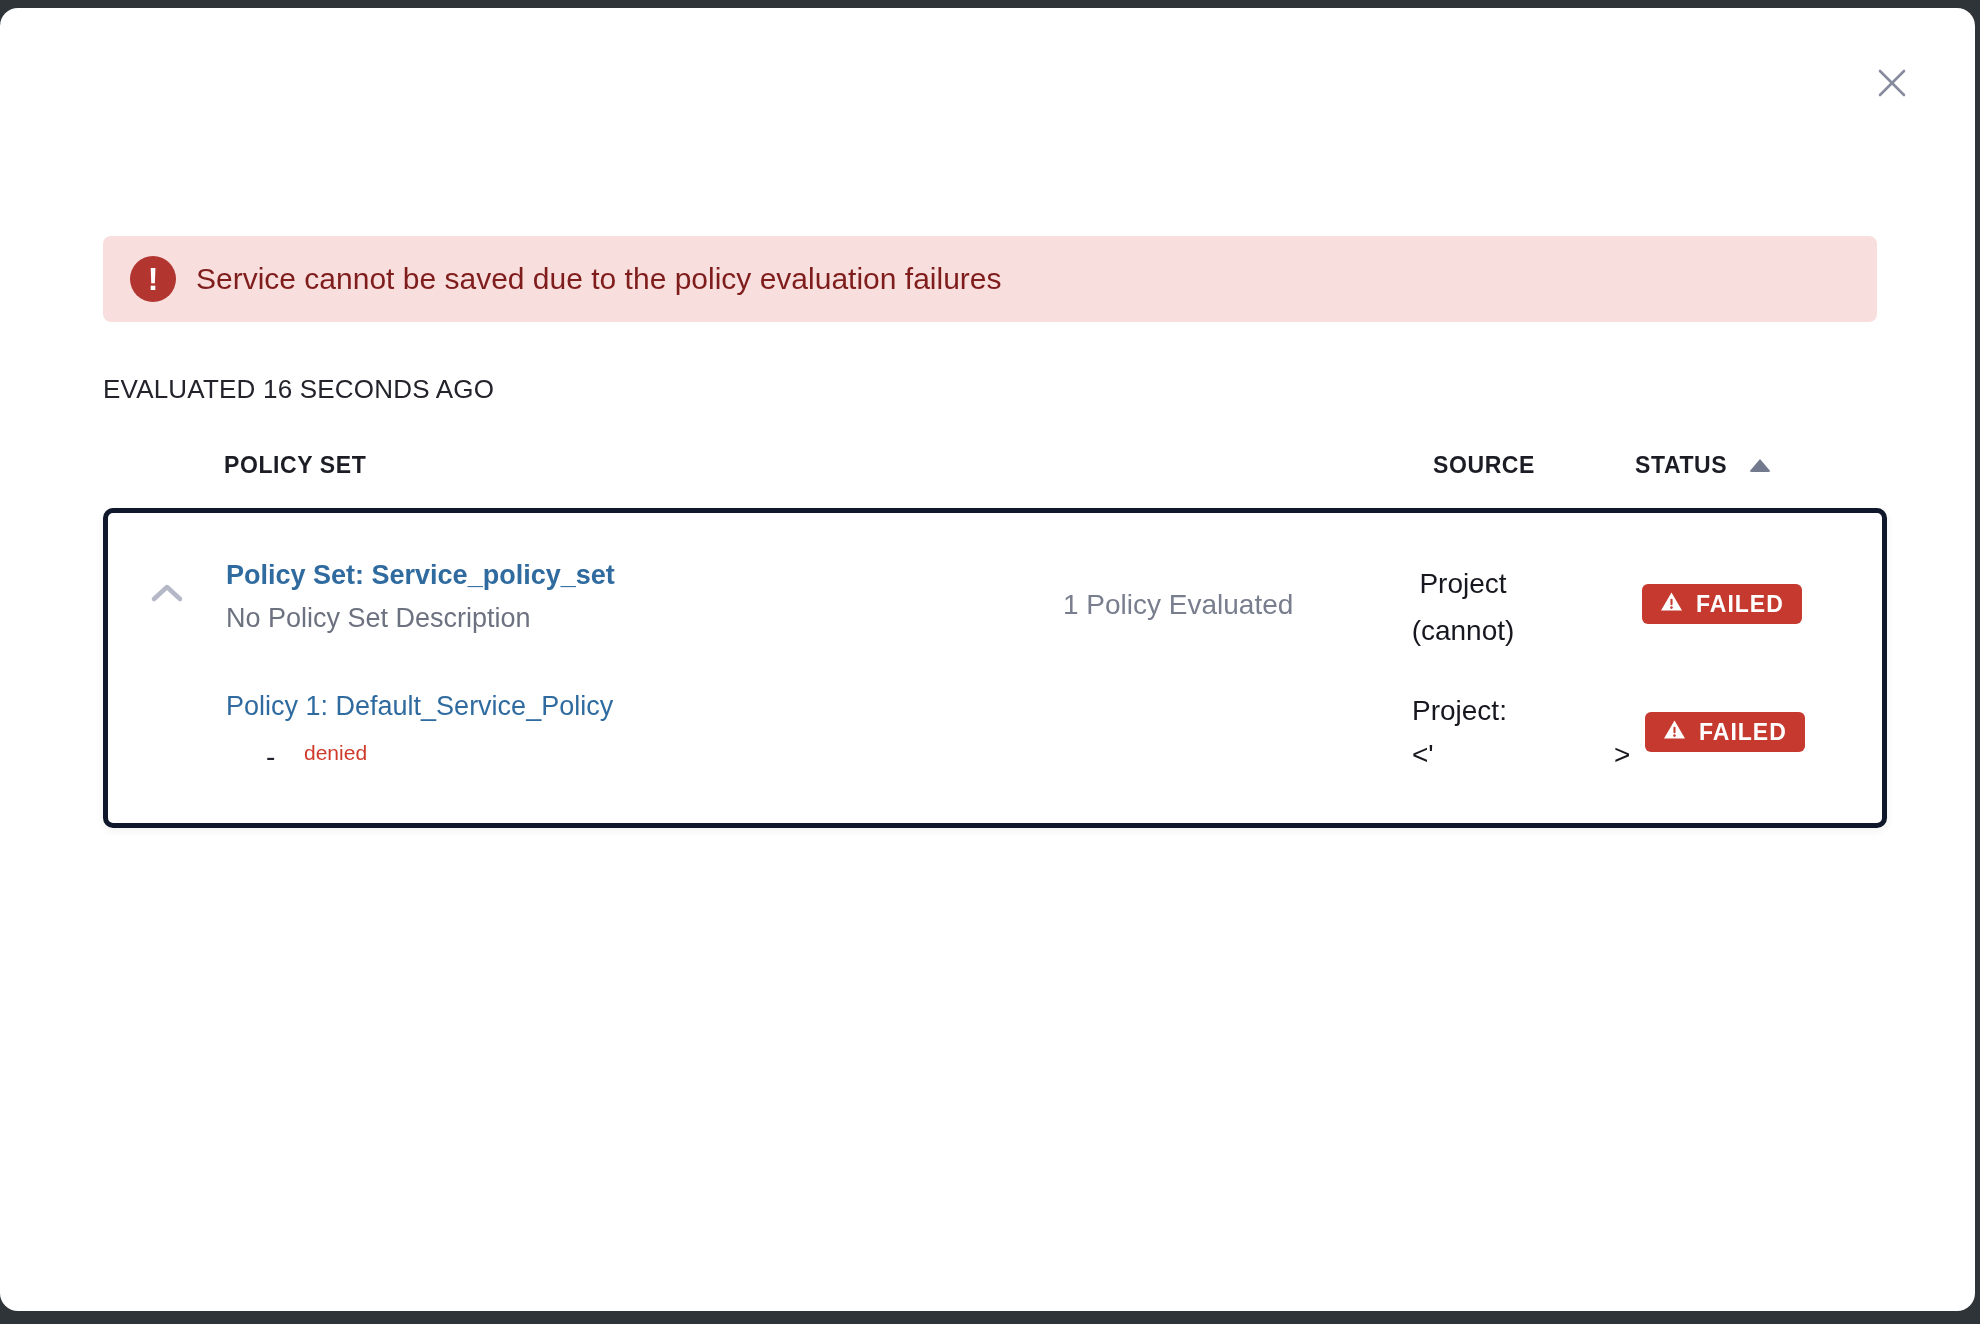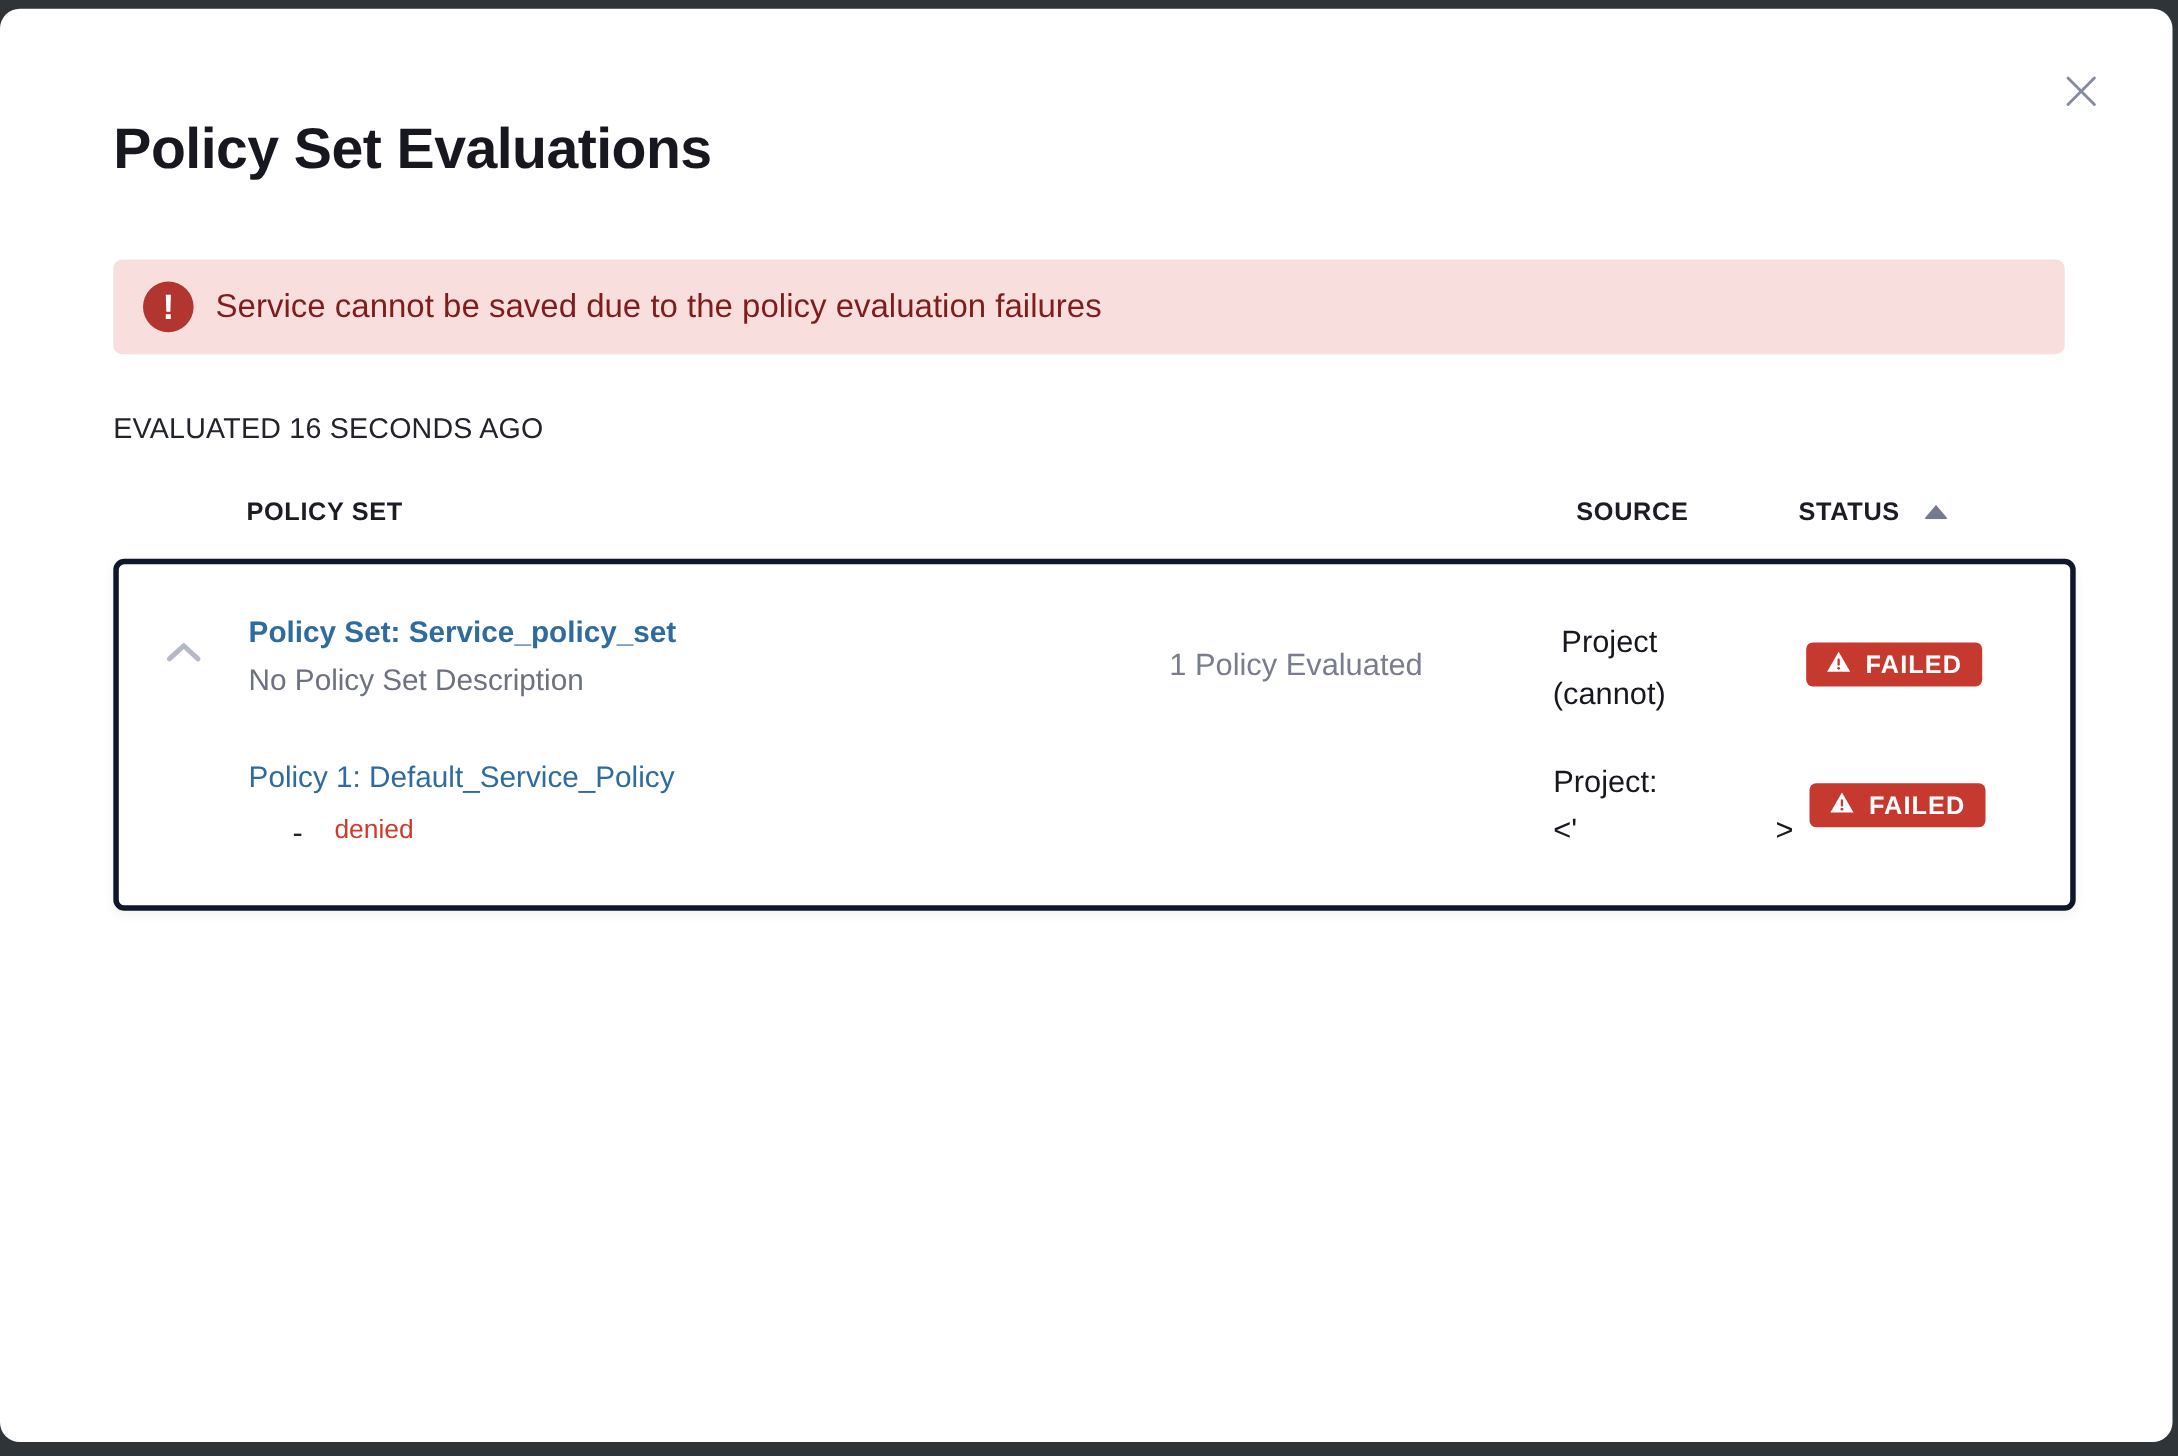--- a/index.html
+++ b/index.html
@@ -87,21 +87,21 @@
   .pol-name{
     position:absolute;left:118px;top:178px;
     font-size:27px;font-weight:400;
   }
   .pol-dash{
     position:absolute;left:158px;top:228px;
     font-size:28px;color:#22252d;
   }
   .pol-denied{
     position:absolute;left:196px;top:228px;
-    font-size:24px;color:#d03a2b;
+    font-size:21px;color:#d03a2b;
   }
   .src2-label{
     position:absolute;left:1304px;top:182px;
     font-size:28px;color:#17181f;
   }
   .src2-open{
     position:absolute;left:1304px;top:226px;
     font-size:28px;color:#17181f;
   }
   .src2-close{
@@ -116,21 +116,20 @@
 
   <button class="close-btn">
     <span>
       <svg width="36" height="36" viewBox="0 0 36 36">
         <line x1="6" y1="6" x2="30" y2="30" stroke="#868b9e" stroke-width="2.6" stroke-linecap="round"></line>
         <line x1="30" y1="6" x2="6" y2="30" stroke="#868b9e" stroke-width="2.6" stroke-linecap="round"></line>
       </svg>
     </span>
   </button>
 
-  <h1 class="modal-title">Policy Set Evaluations</h1>
 
   <div class="banner">
     <span class="banner-icon">!</span>
     <span class="banner-text">Service cannot be saved due to the policy evaluation failures</span>
   </div>
 
   <div class="evaluated">EVALUATED 16 SECONDS AGO</div>
 
   <span class="th th-policy">POLICY SET</span>
   <span class="th th-source">SOURCE</span>

